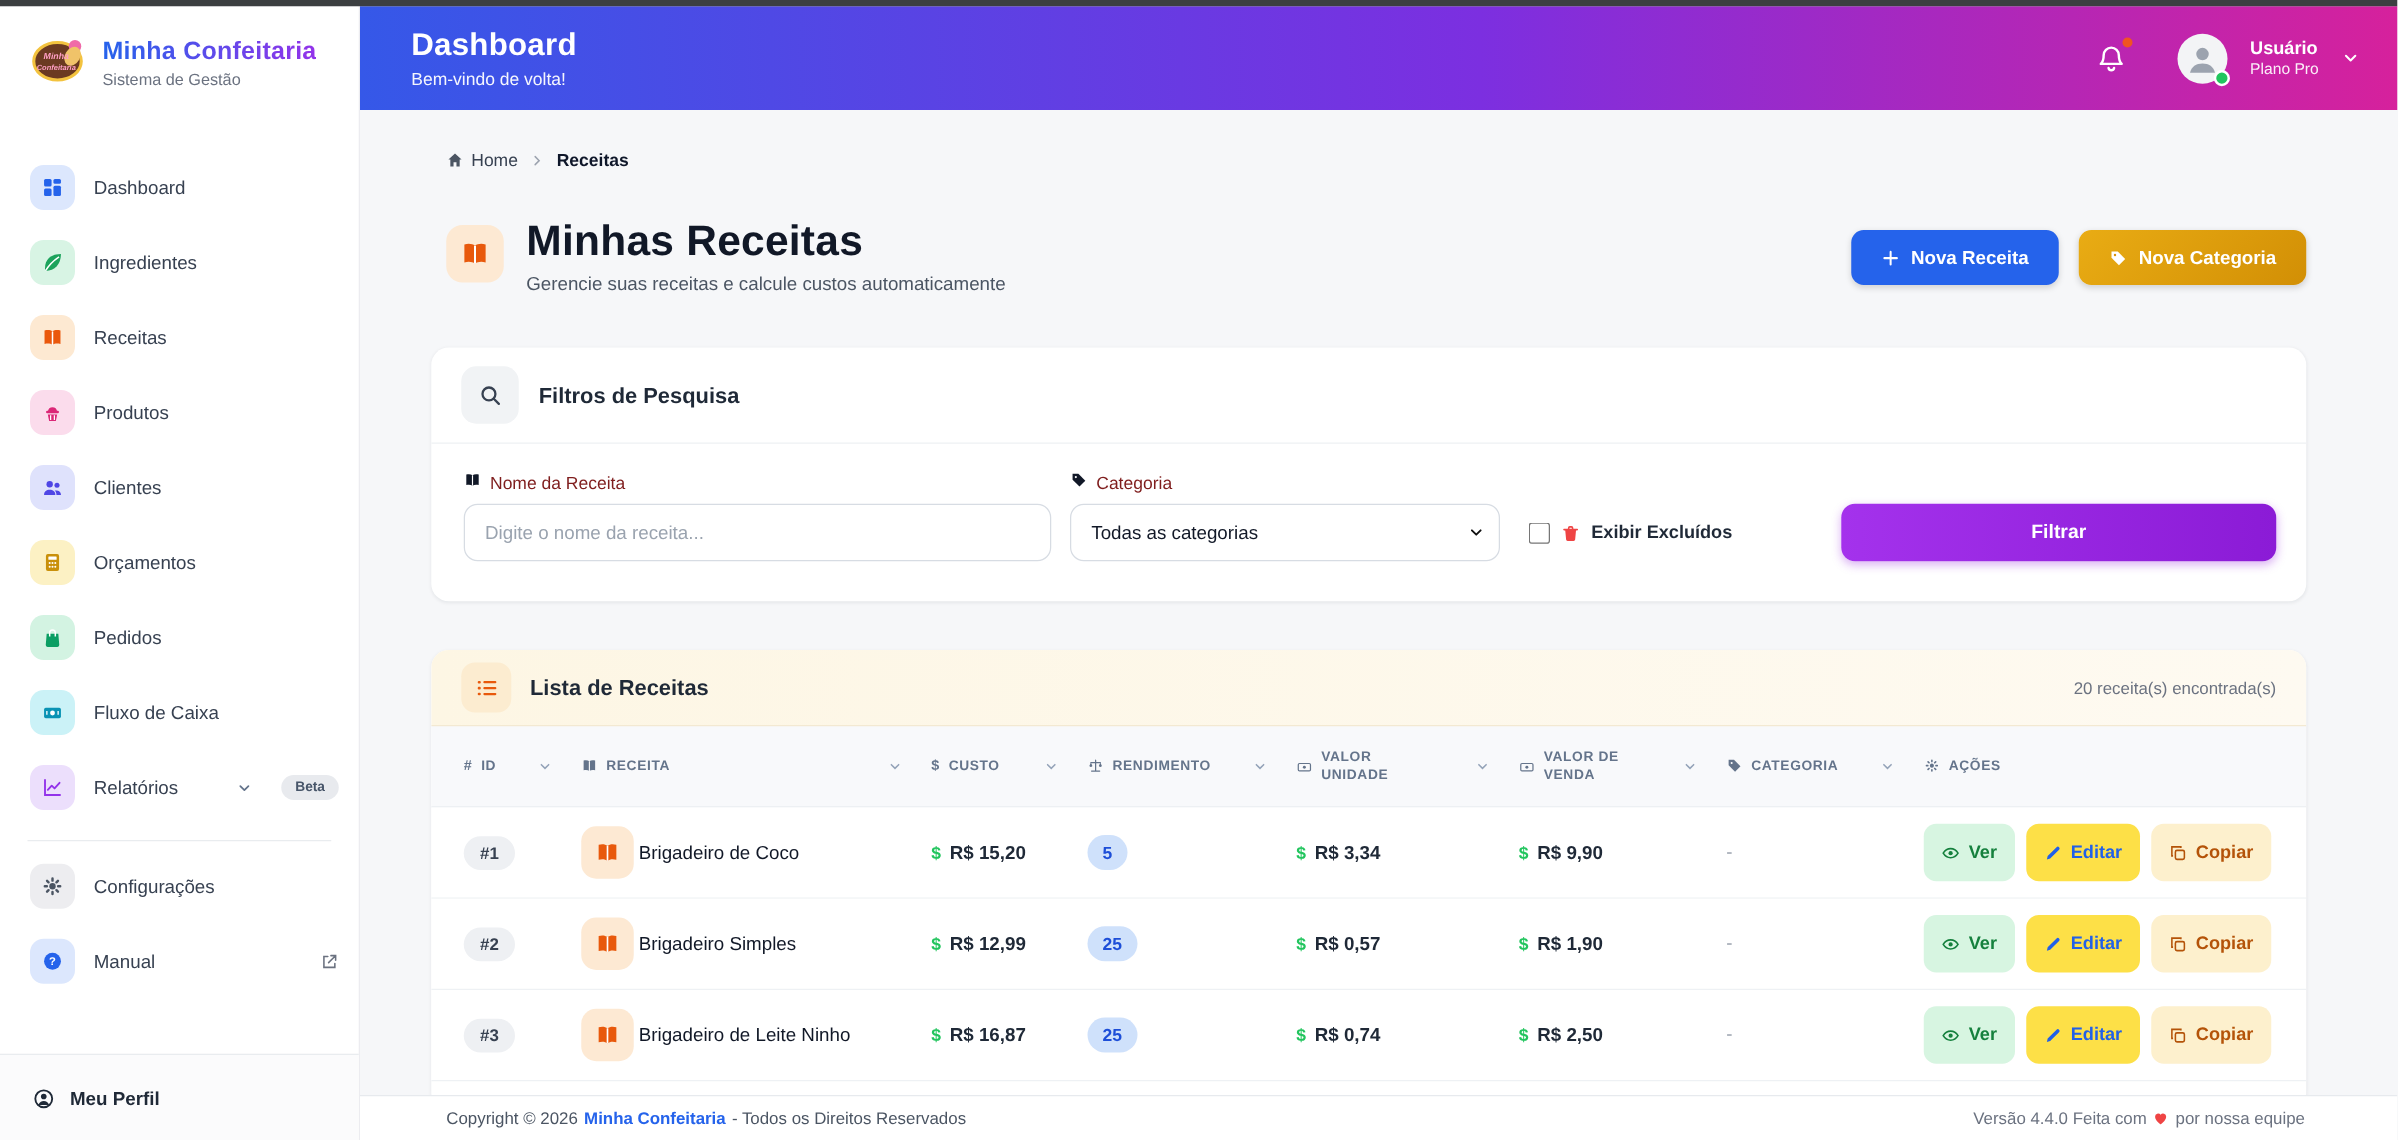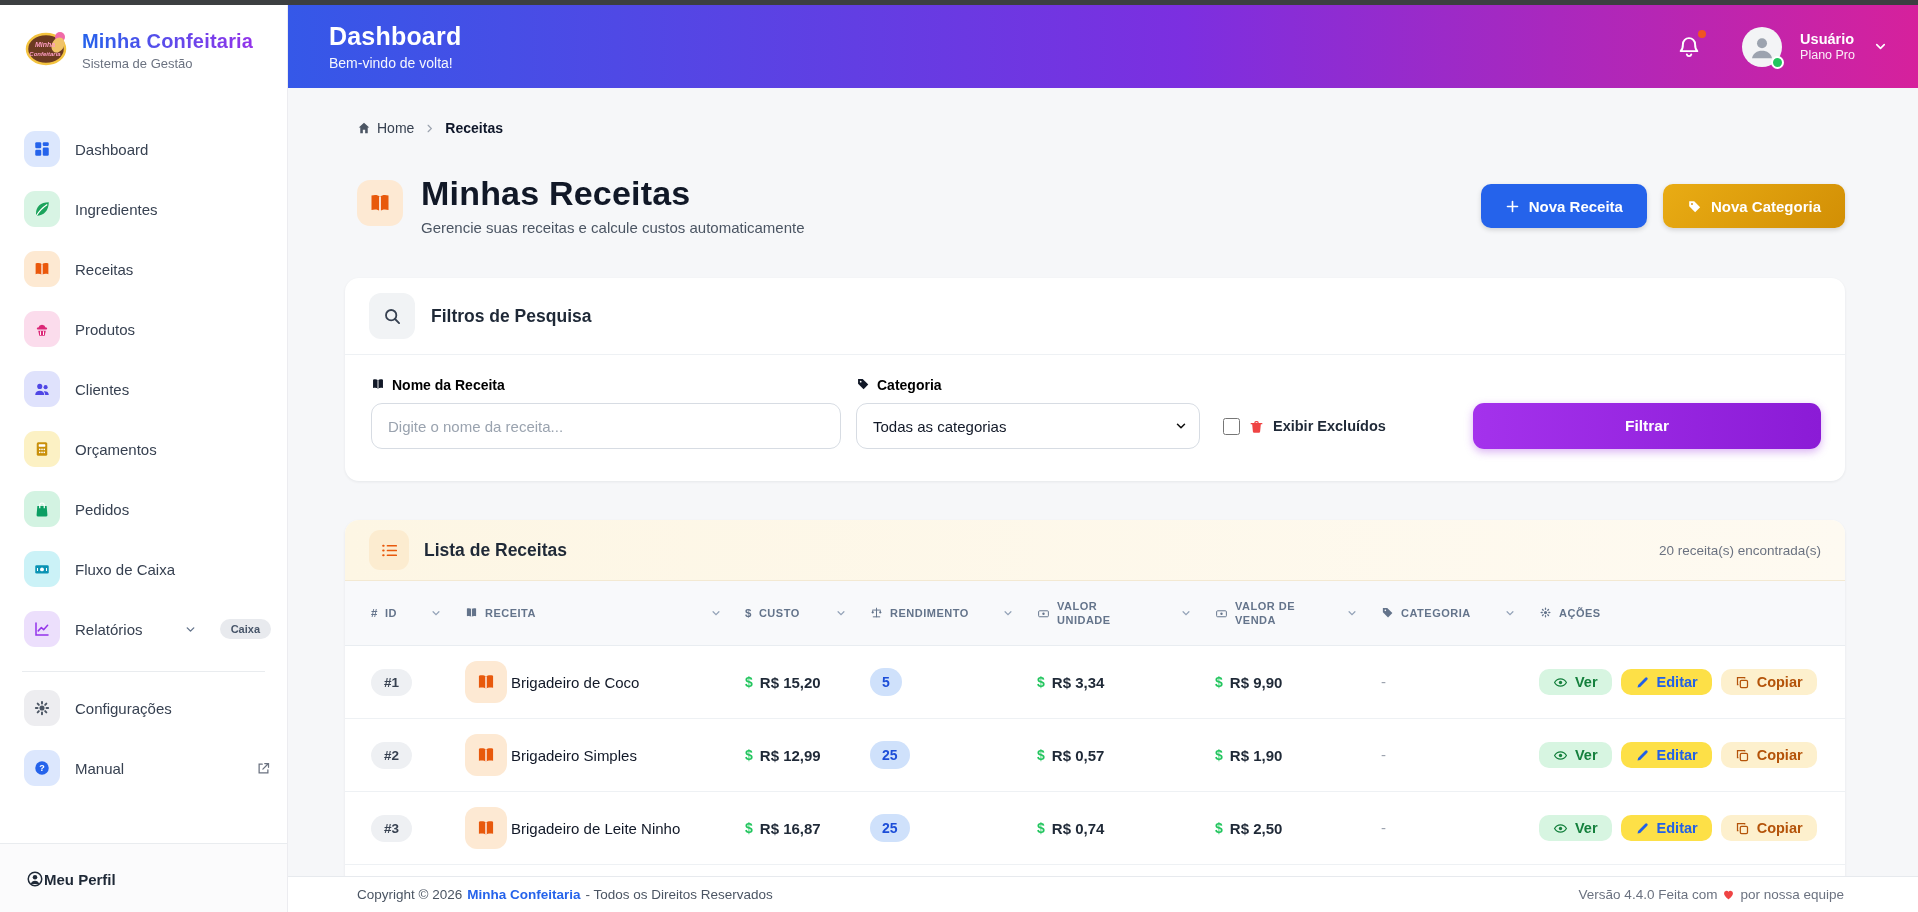--- a/index.html
+++ b/index.html
@@ -28,21 +28,21 @@
   .c-rel{background:#ecdffc;color:#9333ea}
   .c-cfg{background:#ededf0;color:#4b5563}
   .c-man{background:#dce7fd;color:#2563eb}
   .nav-chev{color:#64748b;margin-left:auto}
   .nav-chev svg{width:13px;height:13px;display:block}
   .beta-badge{background:#e8eaee;color:#475569;font-size:11px;font-weight:600;border-radius:999px;padding:4px 11px;margin-left:8px}
   .nav-div{height:1px;background:#e9ecef;margin:4px 22px 18px 22px}
   .ext-ic{margin-left:auto;color:#6b7280}
   .ext-ic svg{width:15px;height:15px;display:block}
   .side-bottom{position:absolute;left:0;right:0;bottom:0;border-top:1px solid #e9ecef;background:#fbfbfc;padding:14px 24px 12px 26px}
-  .sb-item{display:flex;align-items:center;gap:0;height:42px;cursor:pointer}
+  .sb-item{display:flex;align-items:center;gap:12px;height:42px;cursor:pointer}
   .sb-item svg{width:18px;height:18px;display:block}
   .sb-profile{color:#1f2937;font-size:15px;font-weight:600}
   .sb-logout{color:#dc2626;font-size:15px;font-weight:600}
 
   
   .topbar{position:absolute;left:288px;top:5px;width:1630px;height:83px;background:linear-gradient(90deg,#3558e8 0%,#7c2fe0 55%,#d6219c 100%);display:flex;align-items:center;z-index:30}
   .tb-titles{margin-left:41px;color:#fff}
   .tb-title{font-size:25px;font-weight:bold;letter-spacing:.2px}
   .tb-sub{font-size:14px;margin-top:4px;opacity:.95}
   .tb-right{margin-left:auto;display:flex;align-items:center;margin-right:30px;gap:18px}
@@ -83,21 +83,21 @@
   
   .filter-card{top:190px;height:203px}
   .fc-head{display:flex;align-items:center;gap:16px;padding:15px 24px;border-bottom:1px solid #eef1f4}
   .fc-ic{width:46px;height:46px;border-radius:12px;background:#f1f3f5;color:#374151;display:flex;align-items:center;justify-content:center}
   .fc-ic svg{width:20px;height:20px}
   .card-title{font-size:17.5px;font-weight:bold;color:#1f2937}
   .fc-body{display:flex;align-items:flex-end;padding:22px 24px 28px 26px}
   .field{display:flex;flex-direction:column}
   .f-name{width:470px}
   .f-cat{width:344px;margin-left:15px}
-  .f-label{display:flex;gap:7px;font-size:14px;font-weight:bold;color:#000000;margin-bottom:9px}
+  .f-label{display:flex;align-items:center;gap:7px;font-size:14px;font-weight:normal;color:#7f1d1d;margin-bottom:9px}
   .f-label svg{width:14px;height:14px;color:#111827}
   .tin{height:46px;border:1.5px solid #d7dce3;border-radius:11px;padding:0 16px;font-size:15px;color:#111827;font-family:inherit;outline:none;width:100%;background:#fff}
   .tin::placeholder{color:#9aa3af}
   .sel-wrap{position:relative;width:100%}
   .sel{appearance:none;-webkit-appearance:none;height:46px;width:100%;border:1.5px solid #d7dce3;border-radius:11px;padding:0 36px 0 16px;font-size:15px;color:#111827;background:#fff;font-family:inherit;outline:none}
   .sel-chev{position:absolute;right:12px;top:16px;pointer-events:none;color:#111}
   .sel-chev svg{width:14px;height:14px;display:block}
   .chk-group{display:flex;align-items:center;gap:9px;height:46px;margin-left:23px}
   .chk{width:17px;height:17px;accent-color:#2563eb;cursor:pointer}
   .chk-trash{color:#ef4444}
@@ -123,21 +123,21 @@
   .id-pill{display:inline-block;background:#eef0f3;color:#374151;font-size:13.5px;font-weight:600;border-radius:999px;padding:6px 13px}
   .rec-cell{display:flex;align-items:center;gap:4px}
   .rec-ic{width:42px;height:42px;min-width:42px;border-radius:12px;background:#fde9d3;color:#e8590c;display:flex;align-items:center;justify-content:center}
   .rec-ic svg{width:20px;height:20px}
   .rec-name{font-size:15px;color:#111827;font-weight:500}
   .money{display:flex;align-items:center;gap:7px;font-size:15px;font-weight:bold;color:#1f2937}
   .dol{color:#22c55e;font-size:14px;font-weight:bold}
   .yield-pill{display:inline-block;background:#cfe1fb;color:#1d4ed8;font-size:14px;font-weight:bold;border-radius:999px;padding:6px 12px;min-width:20px;text-align:center}
   .cat-dash{color:#9ca3af;font-size:15px}
   .actions{display:flex;gap:9px}
-  .abtn{display:flex;align-items:center;gap:7px;height:26px;padding:0 14px;border:none;border-radius:10px;font-size:14.5px;font-weight:600;cursor:pointer;font-family:inherit}
+  .abtn{display:flex;align-items:center;gap:7px;height:46px;padding:0 14px;border:none;border-radius:10px;font-size:14.5px;font-weight:600;cursor:pointer;font-family:inherit}
   .abtn svg{width:15px;height:15px;display:block}
   .a-view{background:#d7f5e1;color:#15803d}
   .a-edit{background:#fde047;color:#2160e8}
   .a-copy{background:#fdf0cd;color:#b45309}
 
   
   .footer{position:absolute;left:288px;top:876px;width:1630px;height:36px;background:#fff;border-top:1px solid #e7eaee;display:flex;align-items:center;padding:0 74px 0 69px;font-size:13.5px;color:#4b5563;z-index:50}
   .foot-brand{color:#2563eb;font-weight:bold;margin:0 5px}
   .foot-right{margin-left:auto;display:flex;align-items:center;gap:5px;color:#6b7280}
   .heart{color:#ef4444}
@@ -257,21 +257,21 @@
               <path d="M4 4v16h16" stroke="currentColor" stroke-width="2" fill="none" stroke-linecap="round"></path>
               <path d="M7 14.5l4.2-4.5 3 3L19.5 7" stroke="currentColor" stroke-width="2" fill="none" stroke-linecap="round" stroke-linejoin="round"></path>
             </svg>
         </span>
         <span class="nav-label">Relatórios</span>
         <span class="nav-chev">
           <svg viewBox="0 0 24 24">
               <path d="M6 9l6 6 6-6" stroke="currentColor" stroke-width="2.6" fill="none" stroke-linecap="round" stroke-linejoin="round"></path>
             </svg>
         </span>
-        <span class="beta-badge">Caixa</span>
+        <span class="beta-badge">Beta</span>
       </div>
       <div class="nav-div"></div>
       <div class="nav-item">
         <span class="nav-ic c-cfg">
           <svg viewBox="0 0 24 24">
               <circle cx="12" cy="12" r="3.4" fill="currentColor"></circle>
               <path stroke="currentColor" stroke-width="2.6" stroke-linecap="round" d="M12 3.8v2.2M12 18v2.2M20.2 12H18M6 12H3.8M17.8 6.2l-1.6 1.6M7.8 16.2l-1.6 1.6M17.8 17.8l-1.6-1.6M7.8 7.8L6.2 6.2"></path>
             </svg>
         </span>
         <span class="nav-label">Configurações</span>

